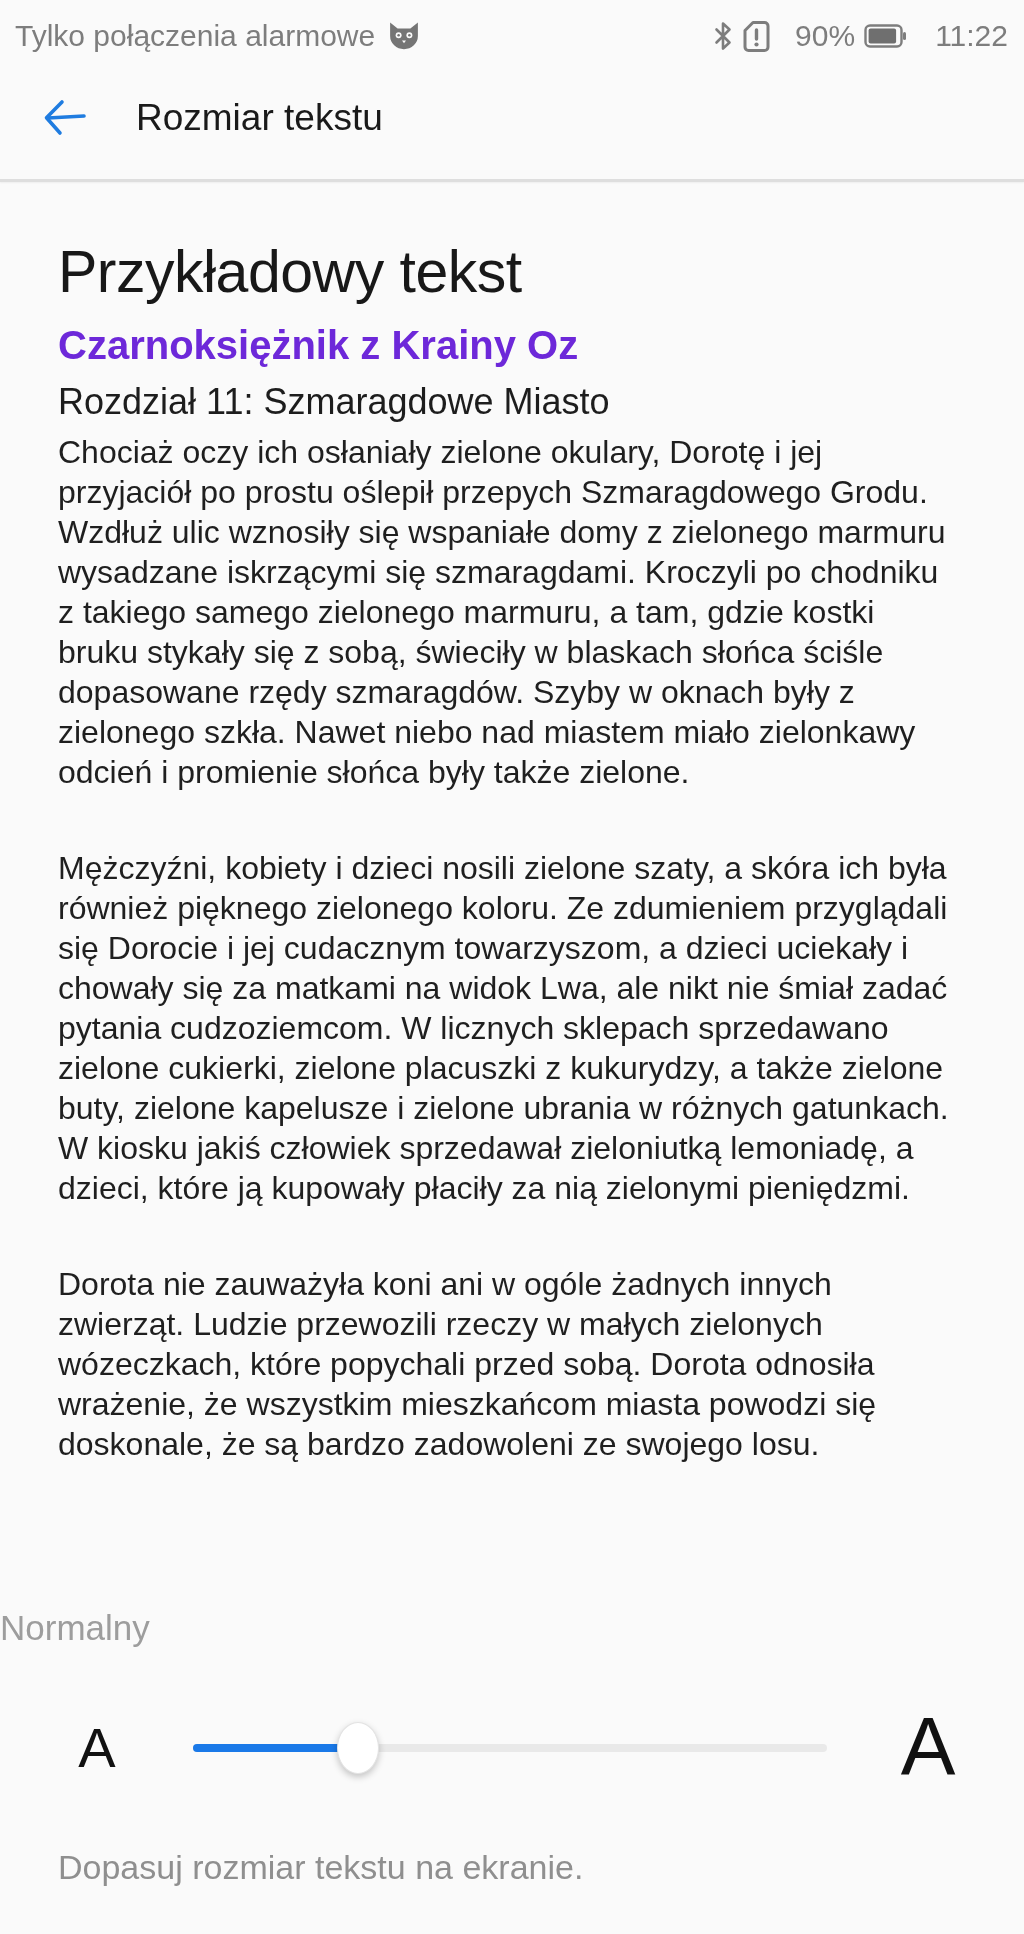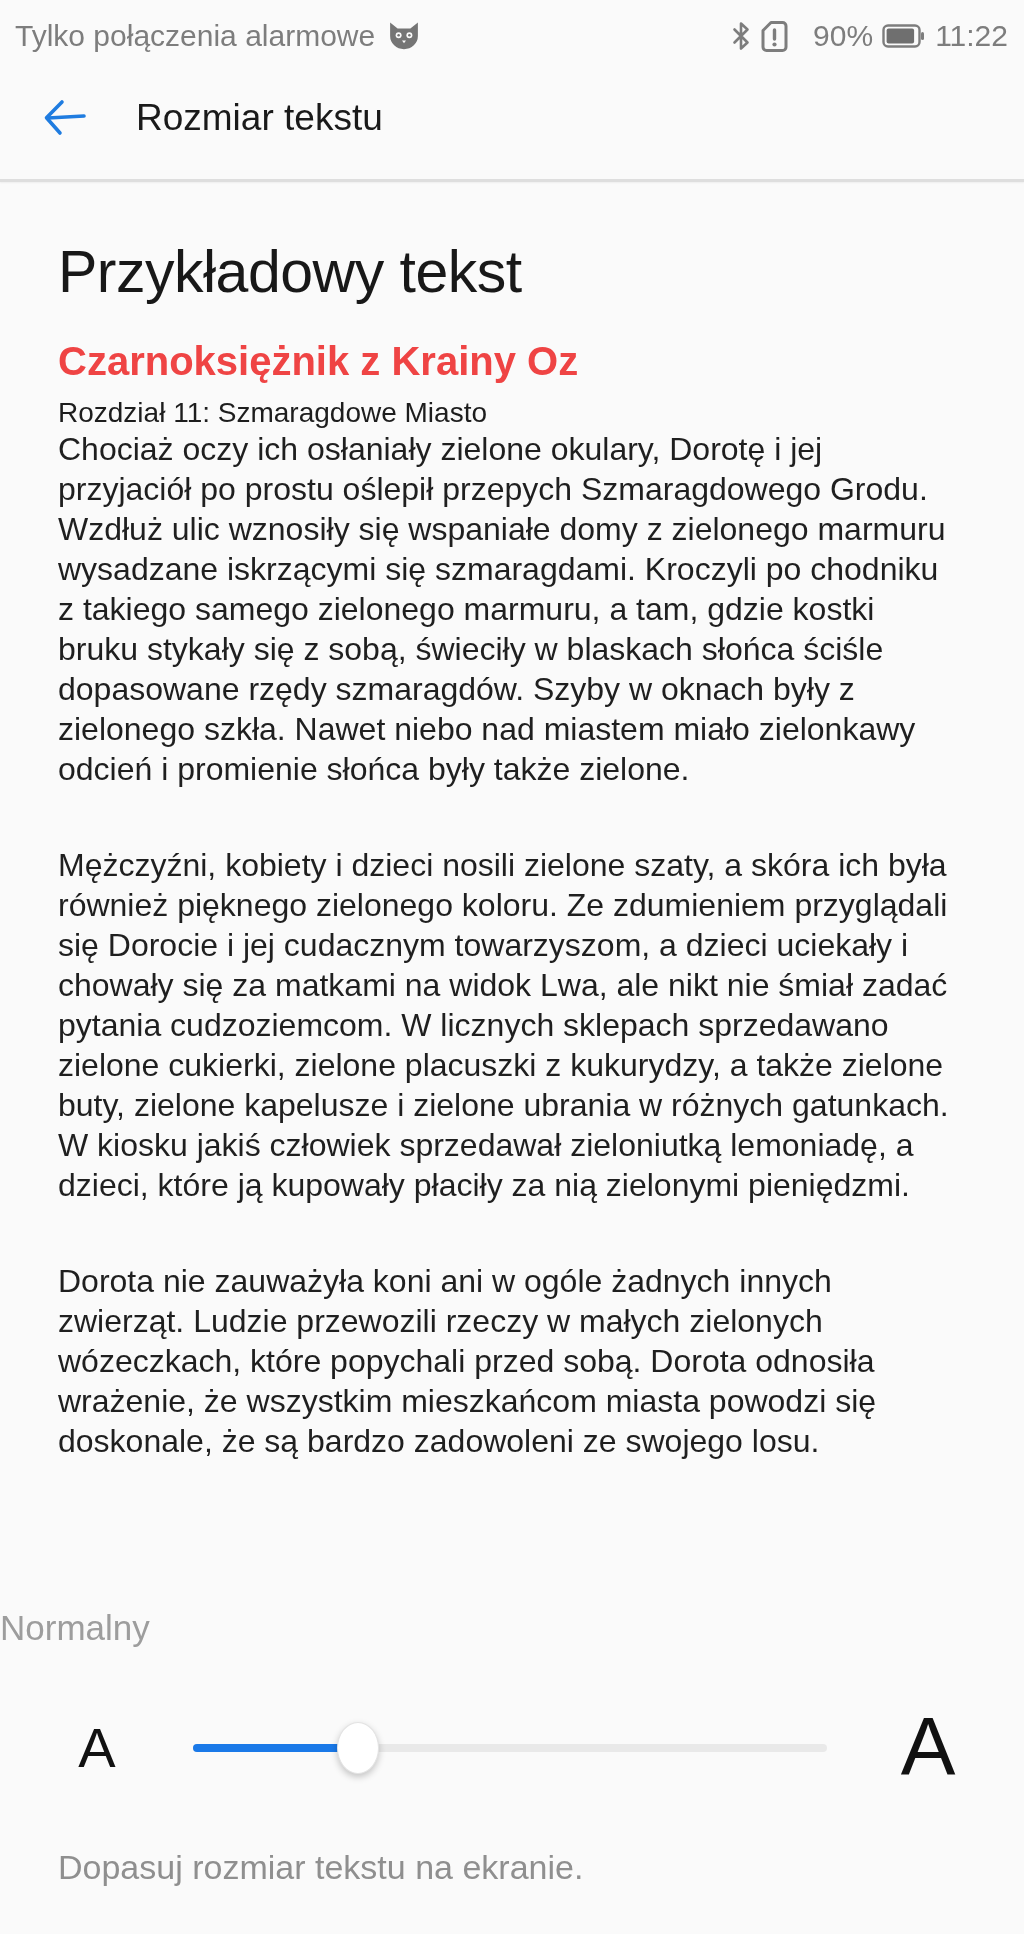--- a/index.html
+++ b/index.html
@@ -25,21 +25,21 @@
     align-items: center;
     justify-content: space-between;
     padding: 16px 16px 0 15px;
     color: #7d7d7d;
     font-size: 30px;
   }
   .status-left { display: flex; align-items: center; gap: 12px; }
   .status-right { display: flex; align-items: center; gap: 9px; }
   .status-right .pct { margin-left: 16px; }
   .status-icon { display: inline-flex; align-items: center; }
-  .time { margin-left: 2px; }
+  .time { margin-left: 20px; }
 
   
   .app-header {
     position: absolute;
     top: 56px; left: 0; right: 0;
     height: 124px;
     display: flex;
     align-items: center;
     padding-left: 13px;
   }
@@ -72,37 +72,37 @@
     padding: 0 62px 0 58px;
   }
   .sample-title {
     margin-top: 56px;
     font-size: 59px;
     font-weight: 400;
     color: #181818;
     letter-spacing: -0.5px;
   }
   .book-title {
-    margin-top: 33px;
+    margin-top: 17px;
     font-size: 40px;
     font-weight: 700;
-    color: #ef4444;
+    color: #6d28d9;
   }
   .chapter-title {
     margin-top: 13px;
-    font-size: 28px;
+    font-size: 36px;
     font-weight: 400;
     color: #1d1d1d;
   }
   .body-par {
     font-size: 32px;
     line-height: 40px;
     color: #1f1f1f;
   }
-  .body-par.first { }
+  .body-par.first { margin-top: 9px; }
   .body-par.next { margin-top: 56px; }
 
   
   .size-label {
     position: absolute;
     top: 1608px; left: 0; right: 0;
     text-align: left;
     font-size: 35px;
     color: #9d9d9d;
   }

